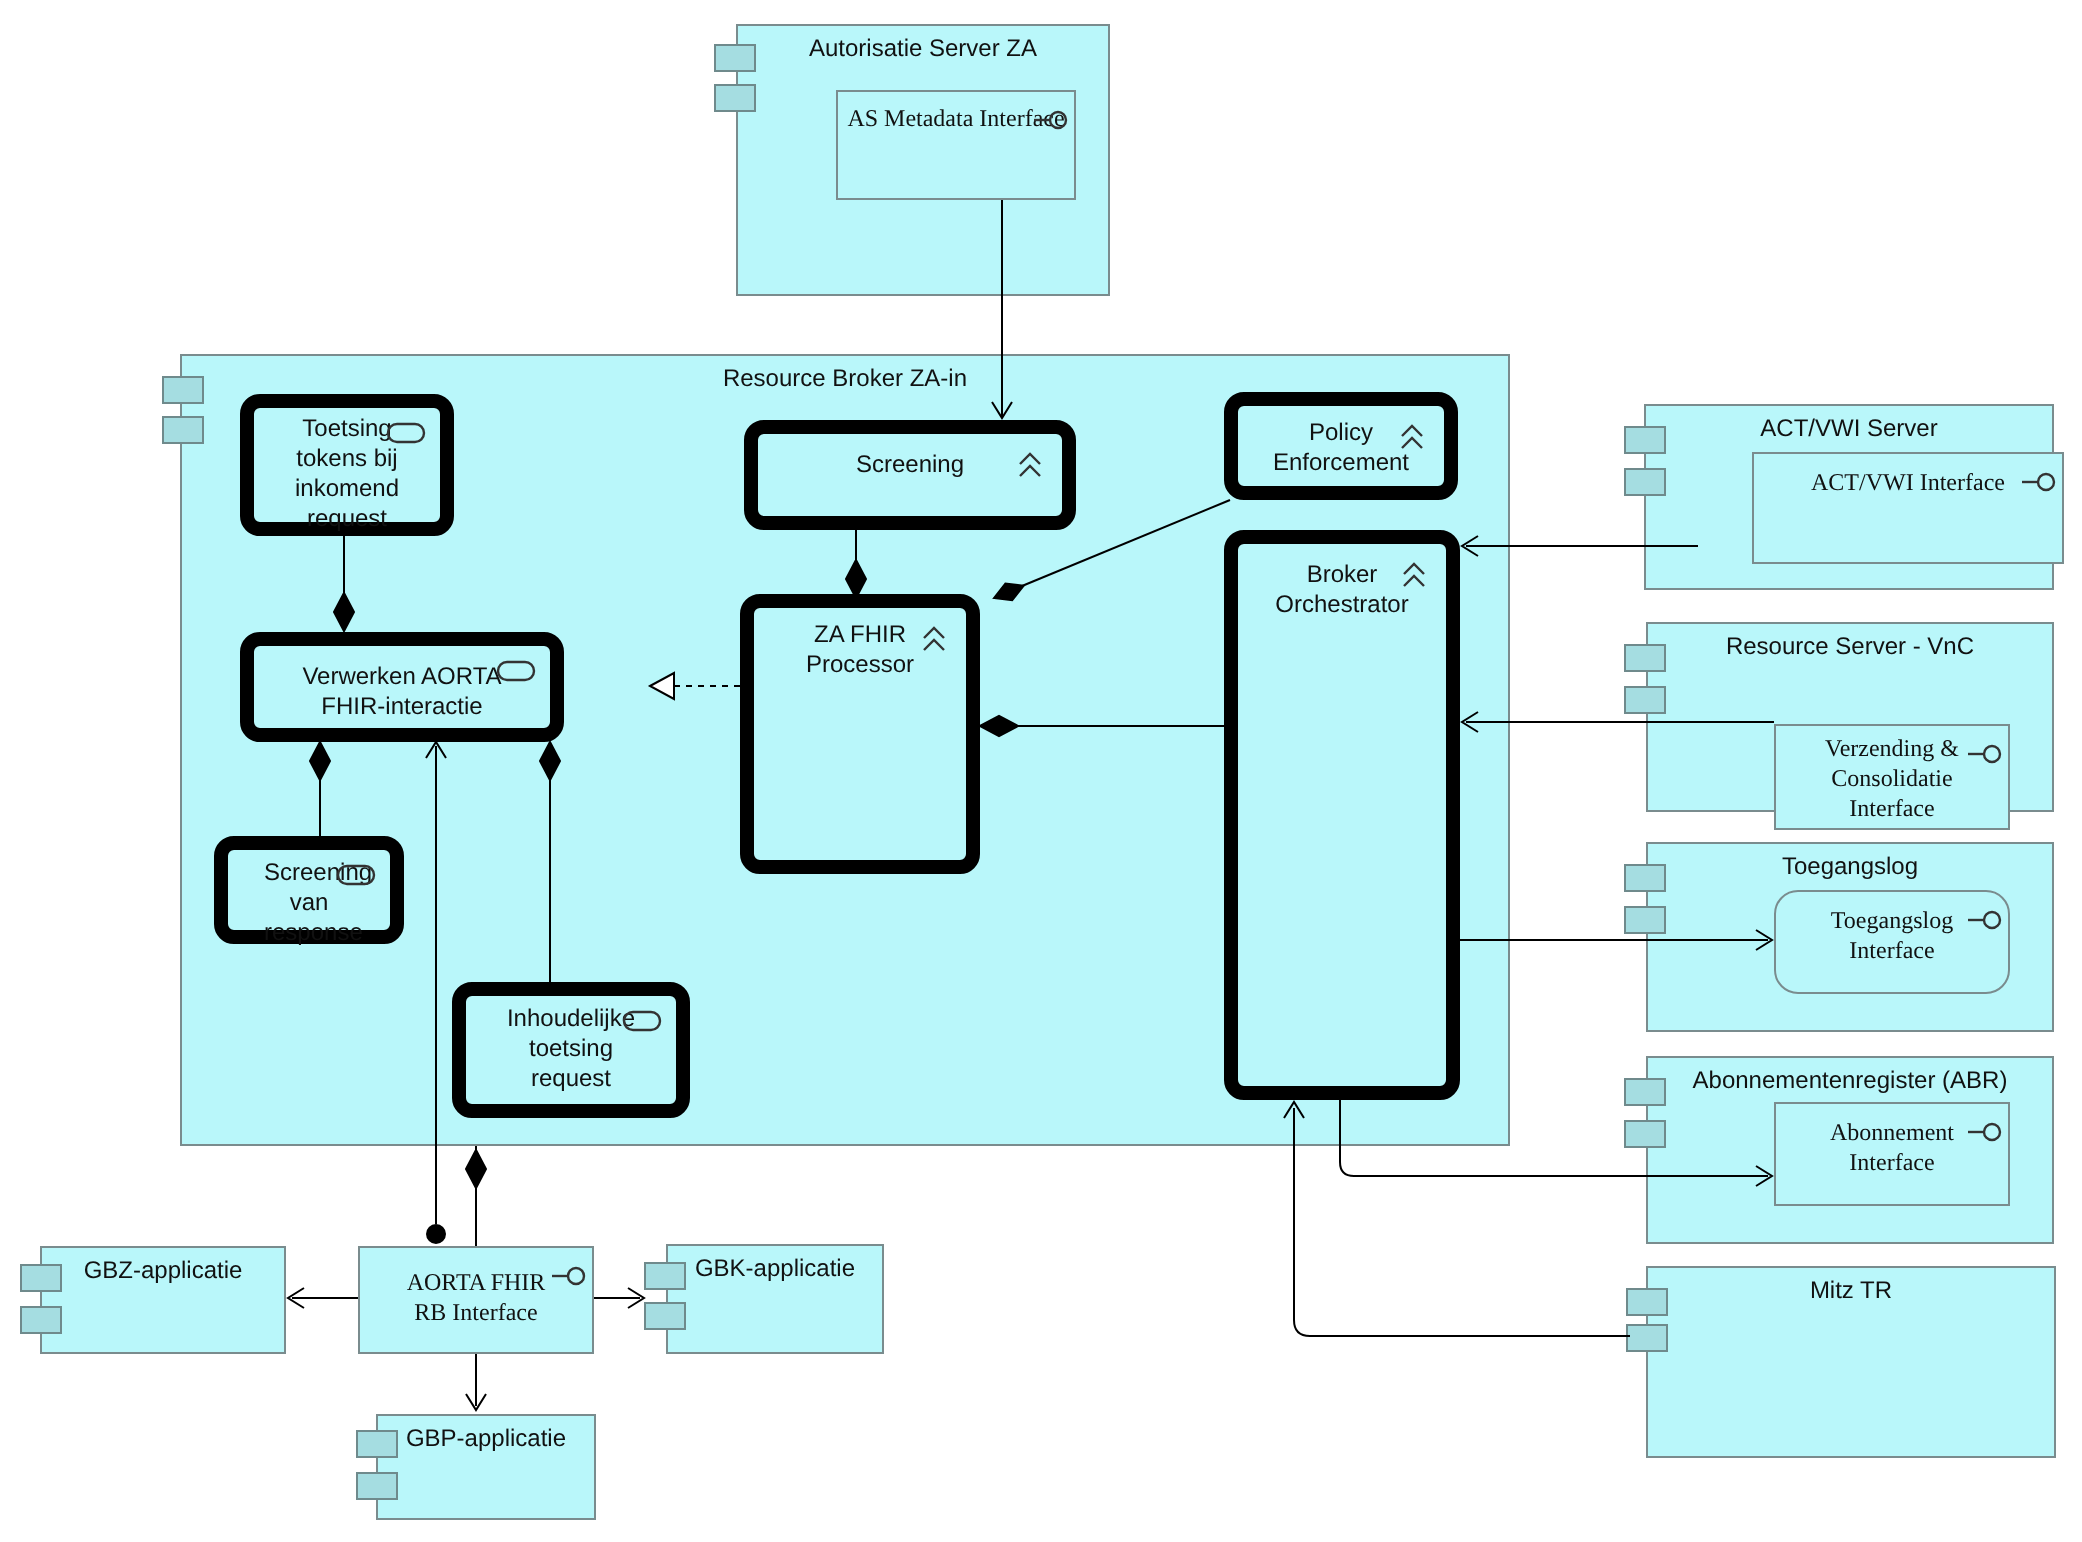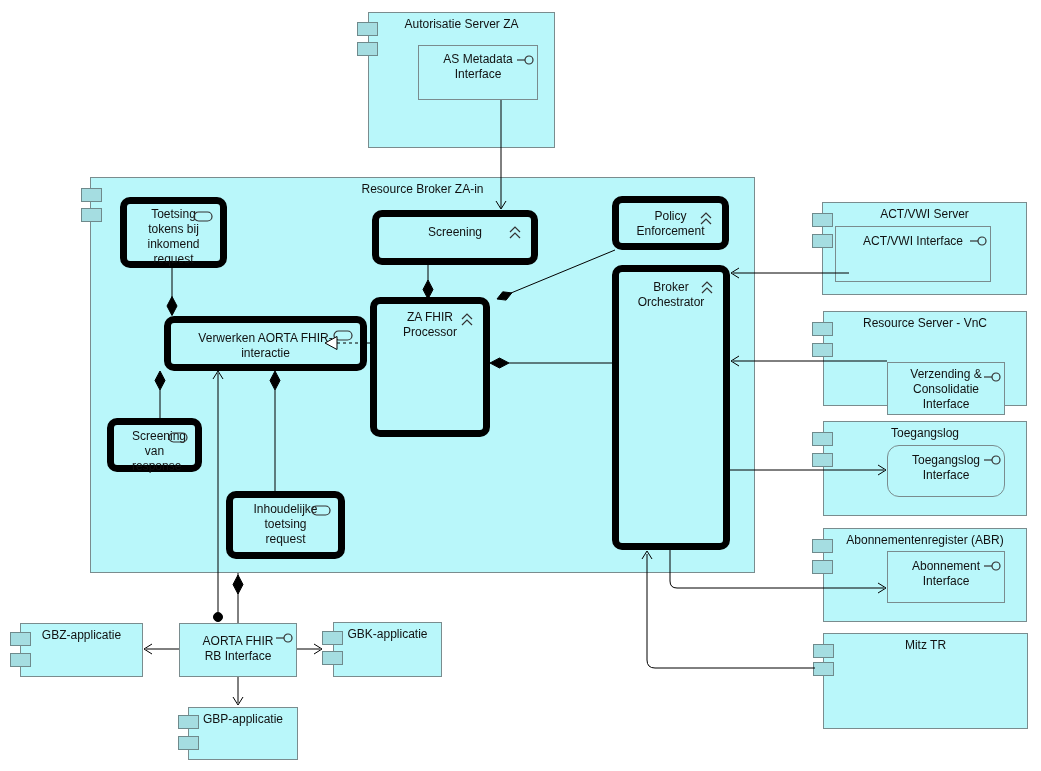--- a/index.html
+++ b/index.html
@@ -1,21 +1,21 @@
 <!DOCTYPE html>
 <html><head>
 <meta charset="utf-8">
 <style>
   html,body{margin:0;padding:0;background:#fff;}
   #canvas{position:relative;width:1041px;height:771px;background:#ffffff;
           font-family:"Liberation Sans", sans-serif;font-size:12px;line-height:15px;color:#111;overflow:hidden;}
   .comp{position:absolute;background:#b9f7fa;border:1px solid #7a8c8e;box-sizing:border-box;}
   .comp-title{position:absolute;left:0;right:0;top:4px;text-align:center;white-space:nowrap;}
   .tab{position:absolute;width:21px;height:14px;background:#a5dde1;border:1px solid #6f8a8c;box-sizing:border-box;z-index:12;}
-  .ifbox{position:absolute;background:#b9f7fa;border:1px solid #7a8c8e;box-sizing:border-box;text-align:center;z-index:10;}
+  .ifbox{position:absolute;background:#b9f7fa;border:1px solid #7a8c8e;box-sizing:border-box;text-align:center;z-index:10;font-family:Liberation Serif, serif;}
   .rbox{position:absolute;background:#b9f7fa;border:7px solid #000000;border-radius:10px;box-sizing:border-box;text-align:center;z-index:10;}
   .container-box{position:absolute;background:#b9f7fa;border:1px solid #7a8c8e;box-sizing:border-box;z-index:1;}
   .icon{position:absolute;z-index:11;}
   .proc-icon{top:7px;right:8px;}
   .svc-icon{top:7px;right:7px;}
   .lolli{top:8px;right:3px;}
   svg.connectors{position:absolute;left:0;top:0;z-index:40;pointer-events:none;}
   svg.connectors line, svg.connectors path, svg.connectors polyline{stroke:#000;stroke-width:1;fill:none;}
   svg.connectors polygon.diamond{fill:#000;stroke:#000;}
   svg.connectors polygon.hollow{fill:#fff;stroke:#000;}
@@ -78,21 +78,21 @@
   </div>
 
   <div class="rbox" style="left:370px;top:297px;width:120px;height:140px;padding:6px 12px 0;">
     <span>ZA FHIR Processor</span>
     <span class="icon proc-icon"><svg width="16" height="16">
           <polyline points="3,8 8,3 13,8"></polyline>
           <polyline points="3,14 8,9 13,14"></polyline>
         </svg></span>
   </div>
 
-  <div class="rbox" style="left:120px;top:316px;width:203px;height:55px;padding:8px 14px 0;margin-left:44px;">
+  <div class="rbox" style="left:120px;top:316px;width:162px;height:55px;padding:8px 14px 0;">
     <span>Verwerken AORTA FHIR-interactie</span>
     <span class="icon svc-icon"><svg width="20" height="11">
           <rect x="1" y="1" width="18" height="9" rx="4.5"></rect>
         </svg></span>
   </div>
 
   <div class="rbox" style="left:107px;top:418px;width:95px;height:54px;padding:4px 18px 0;">
     <span>Screening van response</span>
     <span class="icon svc-icon"><svg width="20" height="11">
           <rect x="1" y="1" width="18" height="9" rx="4.5"></rect>
@@ -104,21 +104,21 @@
     <span class="icon svc-icon"><svg width="20" height="11">
           <rect x="1" y="1" width="18" height="9" rx="4.5"></rect>
         </svg></span>
   </div>
 
   <div class="comp" style="left:822px;top:202px;width:205px;height:93px;">
     <div class="comp-title">ACT/VWI Server</div>
   </div>
   <div class="tab" style="left:812px;top:213px;"></div>
   <div class="tab" style="left:812px;top:234px;"></div>
-  <div class="ifbox" style="left:835px;top:226px;width:156px;height:56px;padding-top:7px;">
+  <div class="ifbox" style="left:876px;top:226px;width:156px;height:56px;padding-top:7px;">
     <span>ACT/VWI Interface</span>
     <span class="icon lolli"><svg width="17" height="10">
           <line x1="0" y1="5" x2="8" y2="5"></line>
           <circle cx="12" cy="5" r="4"></circle>
         </svg></span>
   </div>
 
   <div class="comp" style="left:823px;top:311px;width:204px;height:95px;">
     <div class="comp-title">Resource Server - VnC</div>
   </div>

